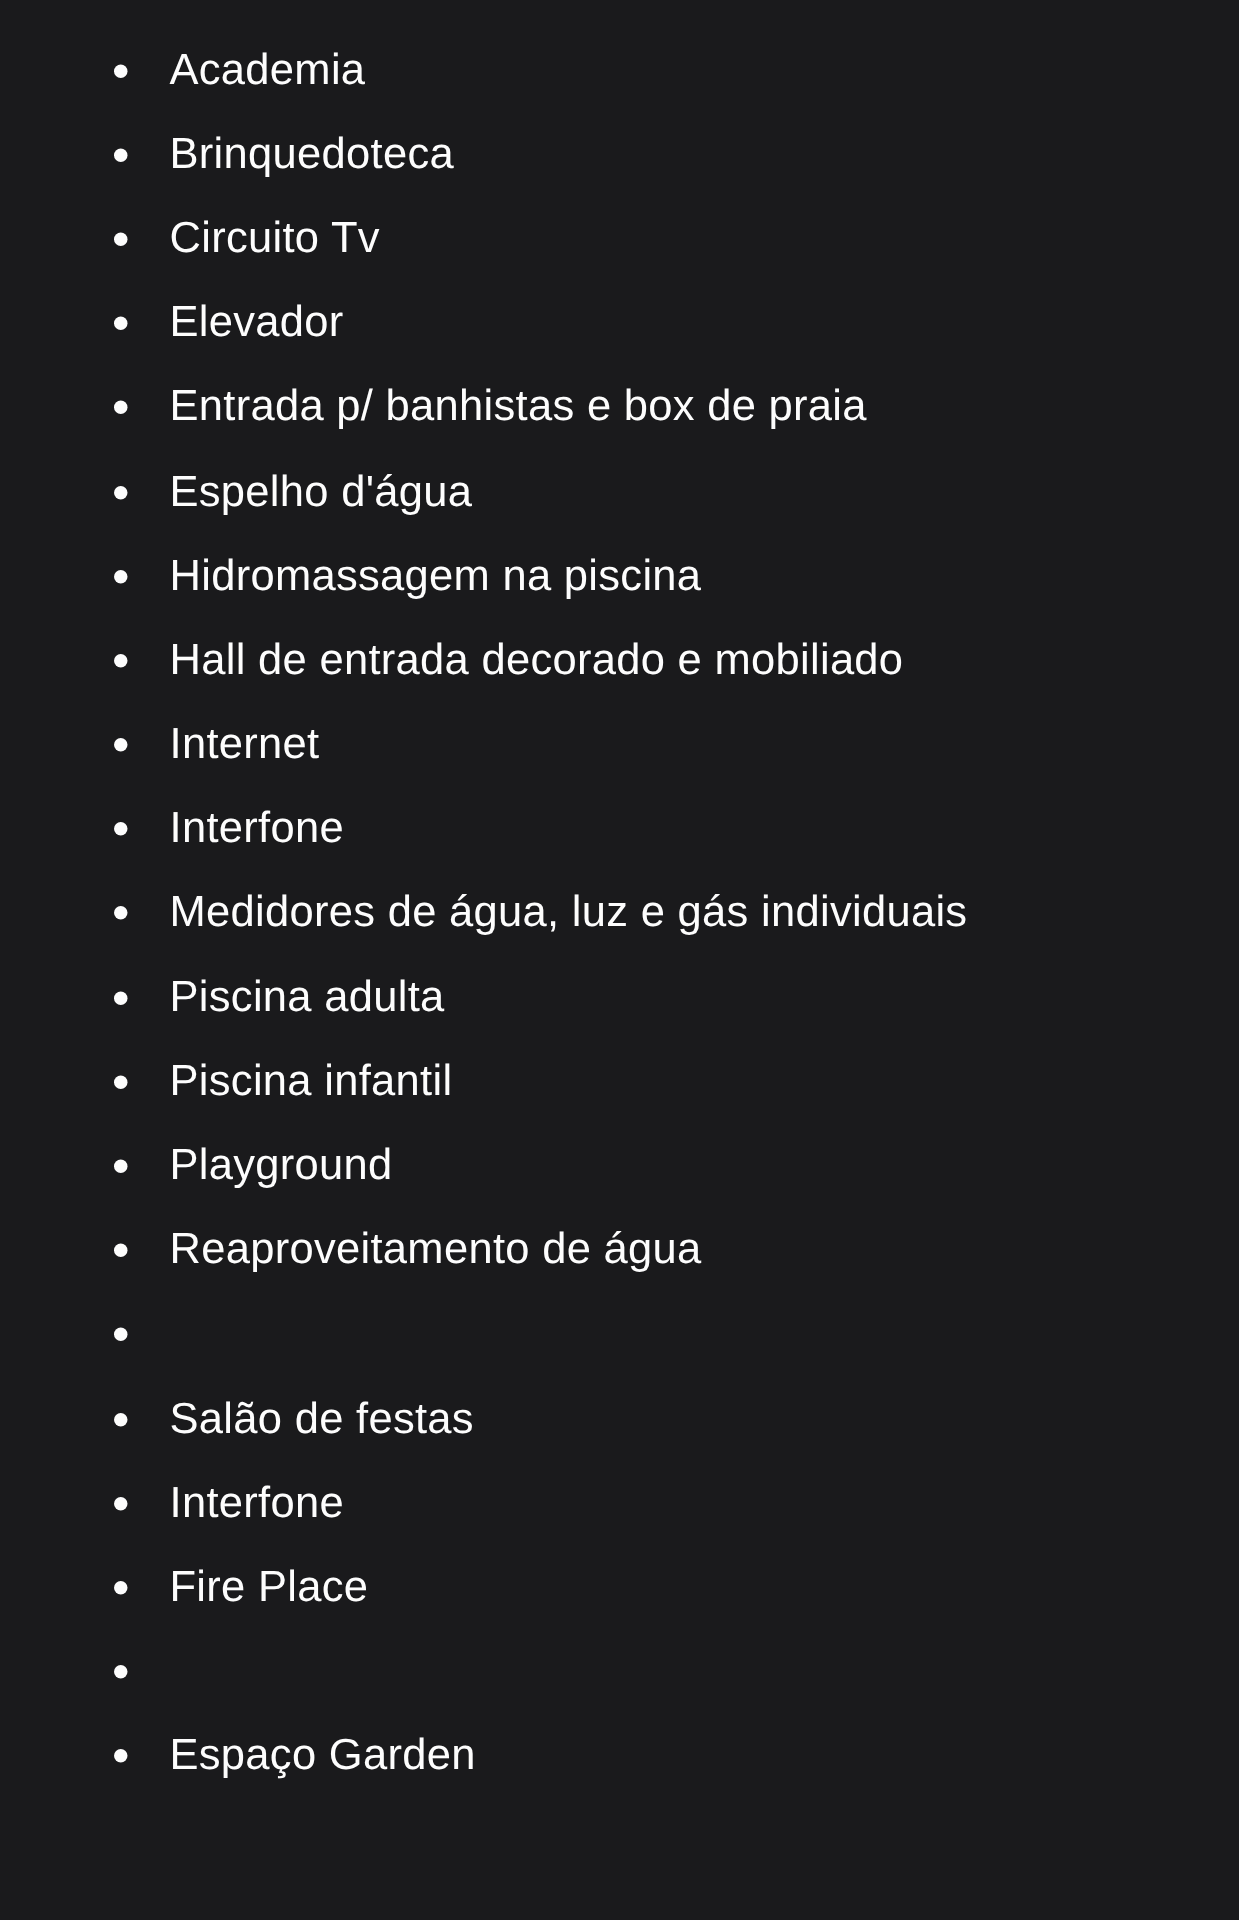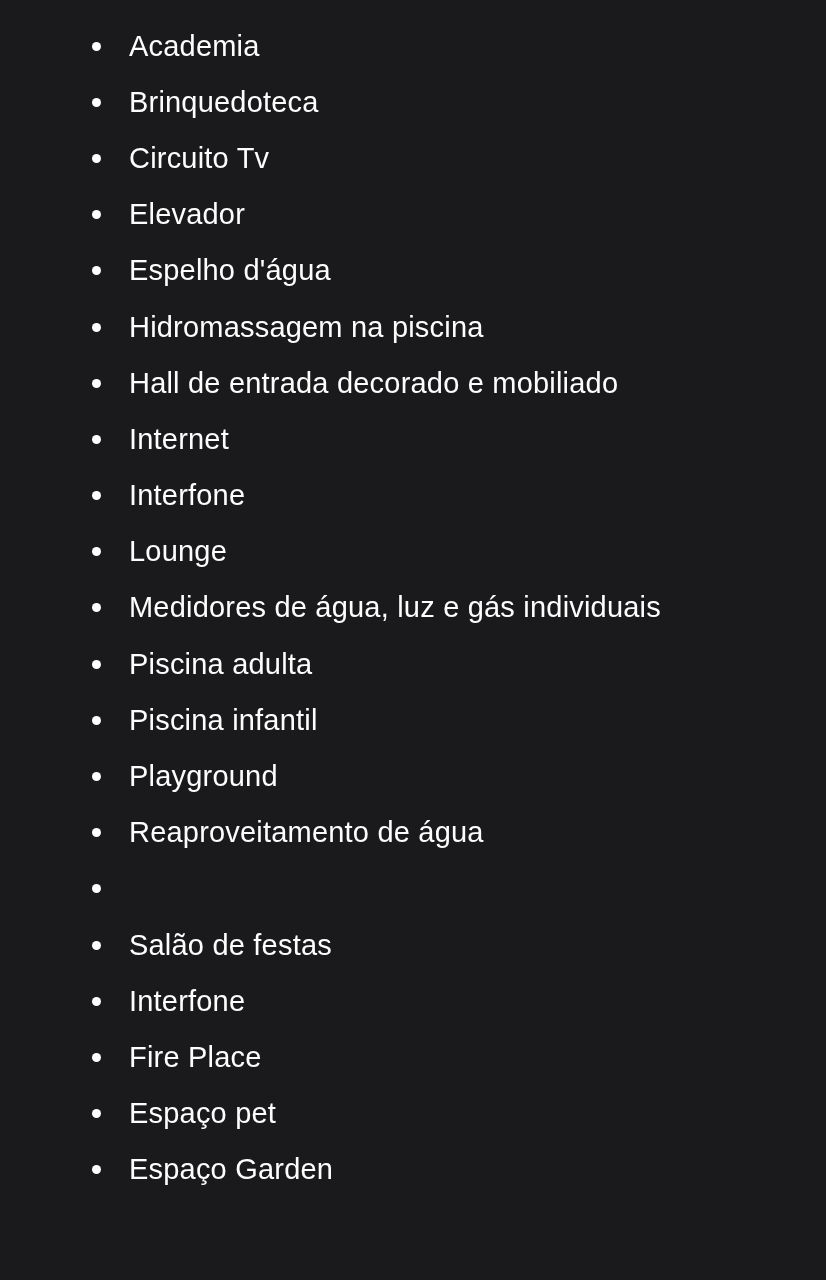--- a/index.html
+++ b/index.html
@@ -8,22 +8,22 @@
   }
   body {
     width: 826px;
     height: 1280px;
     background: #1a1a1c;
     overflow: hidden;
     font-family: "Liberation Sans", sans-serif;
   }
   ul.amenities {
     list-style: none;
-    margin: 16px;
-    padding: 2px 0 0 0;
+    margin: 0;
+    padding: 19px 0 0 0;
   }
   ul.amenities li {
     display: flex;
     align-items: center;
     height: 56.2px;
     color: #fdfdfd;
     font-size: 29px;
     font-weight: 400;
     letter-spacing: 0.2px;
   }
@@ -55,41 +55,41 @@
     <li>
       <span class="bullet"></span>
       <span class="label">Circuito Tv</span>
     </li>
     <li>
       <span class="bullet"></span>
       <span class="label">Elevador</span>
     </li>
     <li>
       <span class="bullet"></span>
+      <span class="label">Entrada p/ banhistas e box de praia</span>
+    </li>
+    <li>
+      <span class="bullet"></span>
       <span class="label">Espelho d'água</span>
     </li>
     <li>
       <span class="bullet"></span>
       <span class="label">Hidromassagem na piscina</span>
     </li>
     <li>
       <span class="bullet"></span>
       <span class="label">Hall de entrada decorado e mobiliado</span>
     </li>
     <li>
       <span class="bullet"></span>
       <span class="label">Internet</span>
     </li>
     <li>
       <span class="bullet"></span>
       <span class="label">Interfone</span>
-    </li>
-    <li>
-      <span class="bullet"></span>
-      <span class="label">Lounge</span>
     </li>
     <li>
       <span class="bullet"></span>
       <span class="label">Medidores de água, luz e gás individuais</span>
     </li>
     <li>
       <span class="bullet"></span>
       <span class="label">Piscina adulta</span>
     </li>
     <li>
@@ -114,19 +114,18 @@
     <li>
       <span class="bullet"></span>
       <span class="label">Interfone</span>
     </li>
     <li>
       <span class="bullet"></span>
       <span class="label">Fire Place</span>
     </li>
     <li>
       <span class="bullet"></span>
-      <span class="label">Espaço pet</span>
     </li>
     <li>
       <span class="bullet"></span>
       <span class="label">Espaço Garden</span>
     </li>
   </ul>
 
 </body></html>

